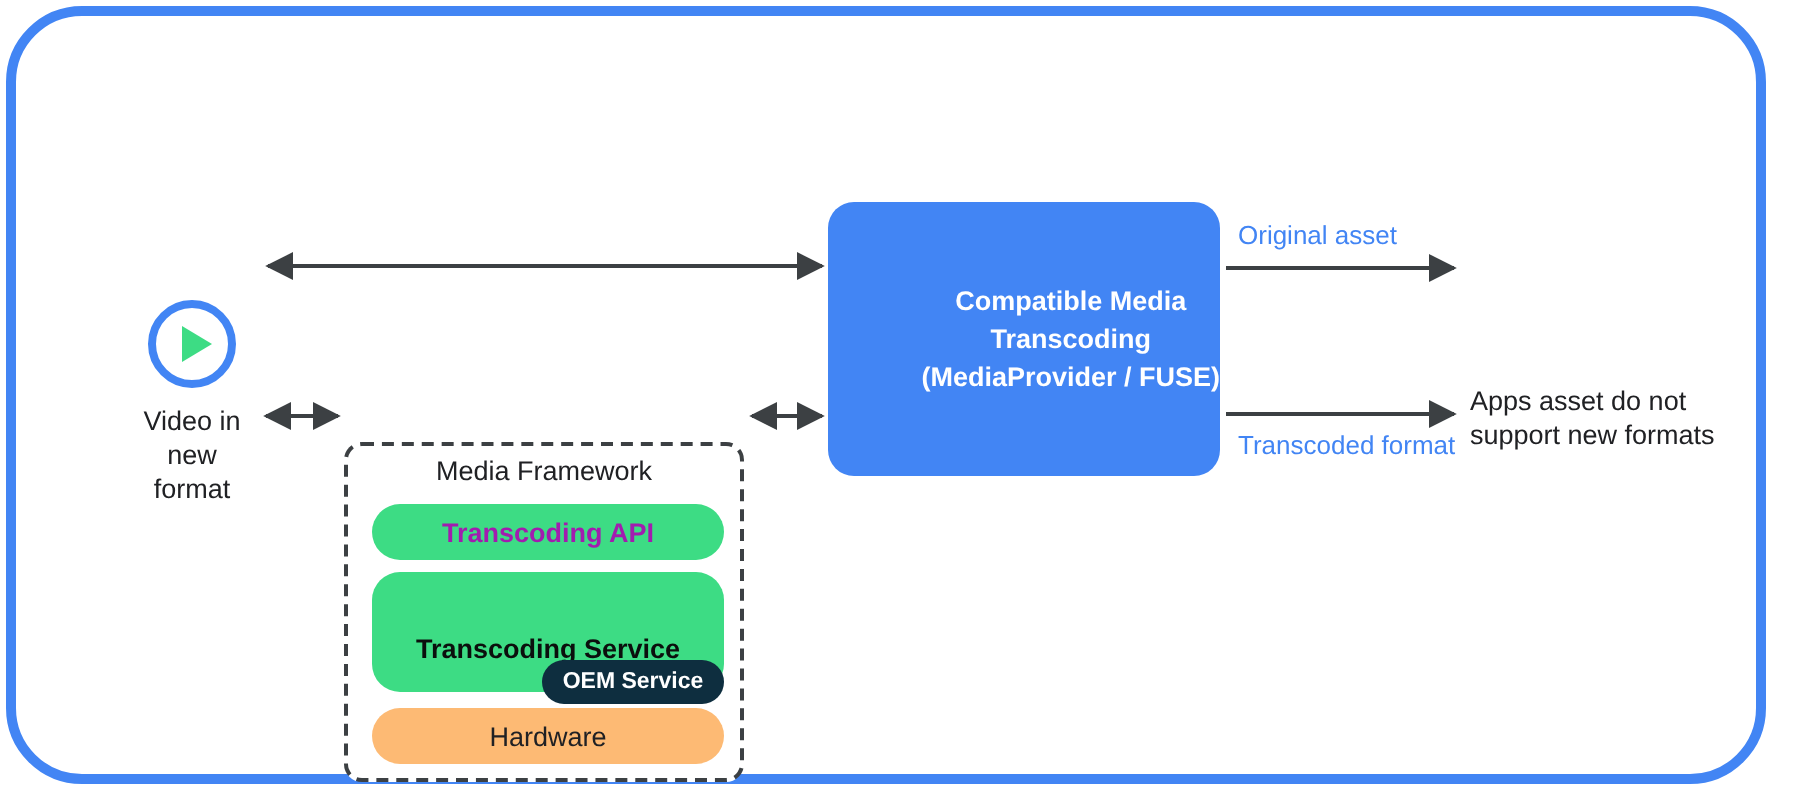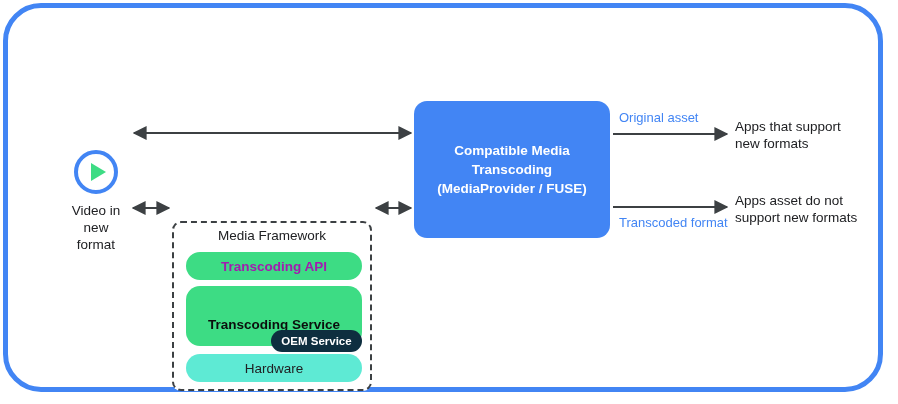--- a/index.html
+++ b/index.html
@@ -117,39 +117,39 @@
     align-items: center;
     justify-content: center;
     font-size: 11.5px;
     font-weight: bold;
     color: #ffffff;
     box-sizing: border-box;
   }
   #hardware {
     top: 131px;
     height: 28px;
-    background: #5eead4;
+    background: #fdba74;
     border-radius: 14px;
     font-size: 13.5px;
     font-weight: normal;
     color: #202124;
   }
 
   
   #cmt-box {
     position: absolute;
     left: 414px;
     top: 101px;
     width: 196px;
     height: 137px;
     background: #4285f4;
     border-radius: 13px;
     display: flex;
     align-items: center;
-    justify-content: center;
+    justify-content: flex-end;
     box-sizing: border-box;
   }
   #cmt-label {
     color: #ffffff;
     font-size: 13.5px;
     font-weight: bold;
     line-height: 19px;
     text-align: center;
     white-space: pre-line;
   }
@@ -245,18 +245,16 @@
     <line x1="376" y1="208" x2="411" y2="208" stroke="#3c4043" stroke-width="2" marker-start="url(#arrow-start)" marker-end="url(#arrow-end)"></line>
 
     <line x1="613" y1="134" x2="727" y2="134" stroke="#3c4043" stroke-width="2" marker-end="url(#arrow-end)"></line>
 
     <line x1="613" y1="207" x2="727" y2="207" stroke="#3c4043" stroke-width="2" marker-end="url(#arrow-end)"></line>
   </svg>
 
   <div class="asset-label" id="original-asset-label">Original asset</div>
   <div class="asset-label" id="transcoded-asset-label">Transcoded format</div>
 
-  <div class="apps-label" id="apps-support-label">Apps that support
-new formats</div>
   <div class="apps-label" id="apps-nosupport-label">Apps asset do not
 support new formats</div>
 
 </div>
 
 </body></html>

